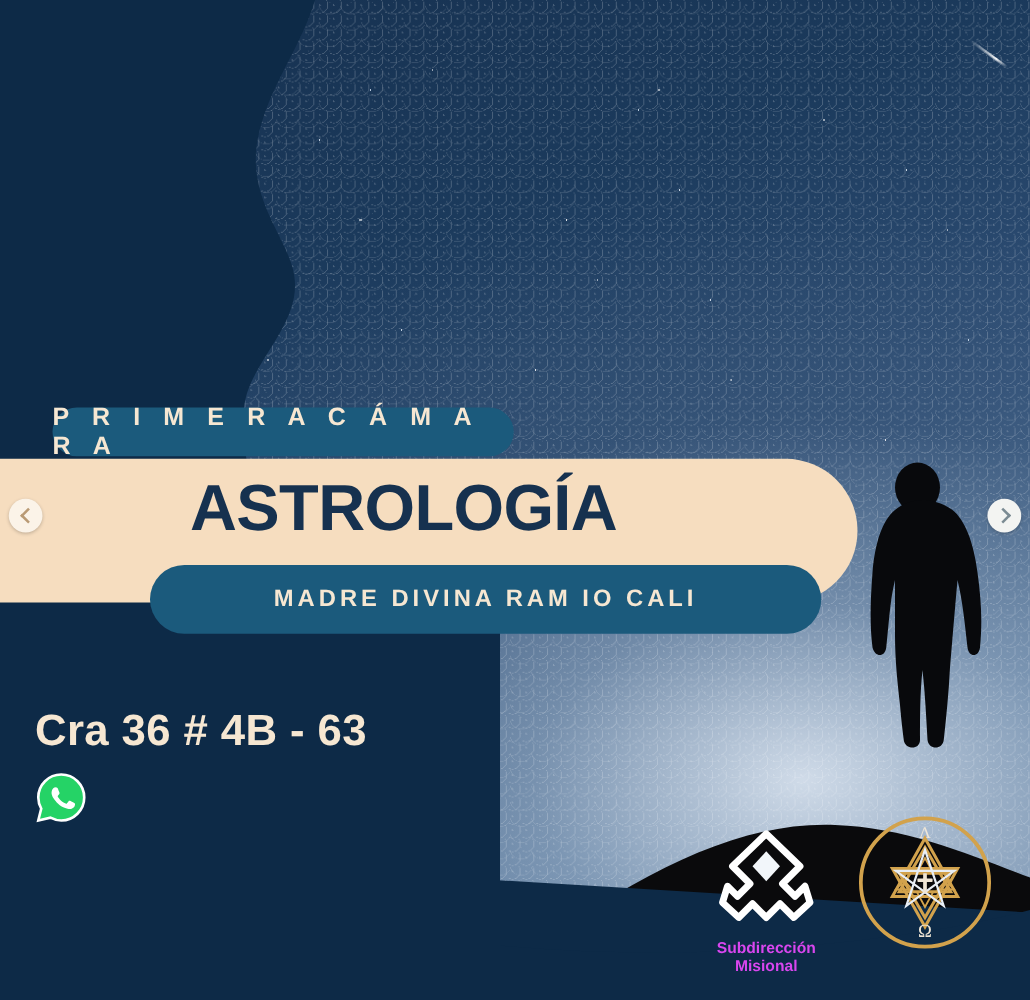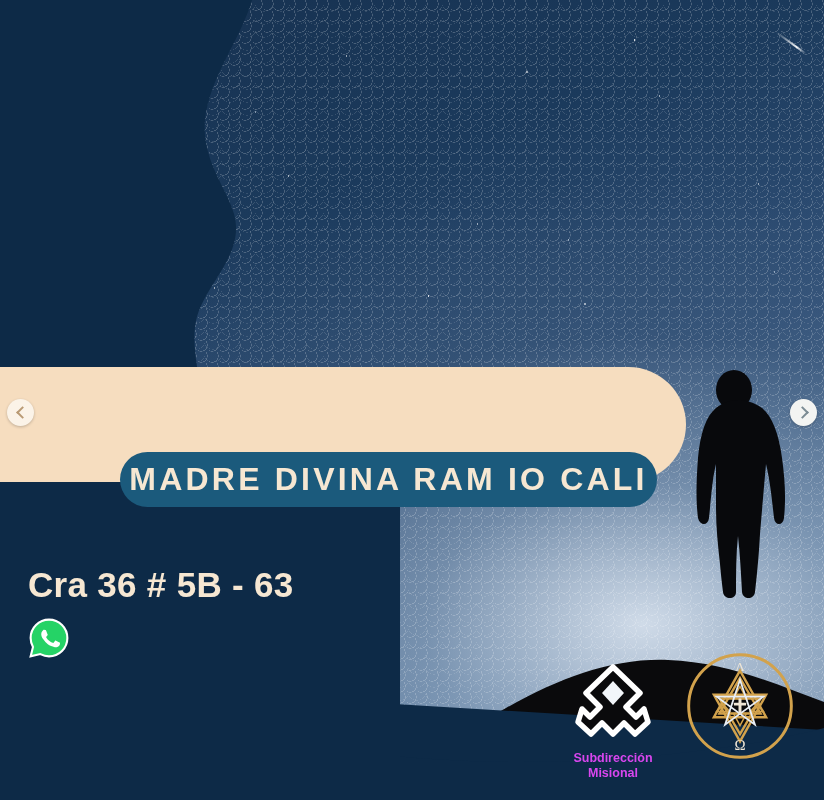--- a/index.html
+++ b/index.html
@@ -108,21 +108,21 @@
     display:flex; align-items:center; justify-content:center;
     color:#f6e7d2;
     border-radius:60px;
   }
   #badge-primera {
     left:42px; top:326px; width:369px; height:39px;
     font-size:20px; font-weight:700; letter-spacing:6.5px;
   }
   #badge-madre {
     left:120px; top:452px; width:537px; height:55px;
-    font-size:32px; font-weight:700; letter-spacing:3.2px;
+    font-size:19px; font-weight:700; letter-spacing:3.2px;
   }
 
   #headline {
     position:absolute; left:152px; top:379px;
     width:320px; height:56px;
     font-size:52px; font-weight:800; letter-spacing:-0.5px;
     color:#16314f;
     line-height:56px;
   }
 
@@ -193,26 +193,28 @@
              C71,206 73,186 74,166 C76,142 78,118 80,96
              C84,112 86,132 88,150 C89,158 97,158 98,150
              C100,130 99,112 96,90 C93,66 86,48 76,40
              C68,34 58,32 52,32 C44,32 36,35 30,40 Z" fill="#08090c"></path>
   </svg>
 
   <div class="bottom-navy-left"></div>
 
   <div class="cream-pill"></div>
 
-
+  <div class="badge" id="badge-primera">P R I M E R A   C Á M A R A</div>
+
+  <div id="headline">ASTROLOGÍA</div>
 
   <div class="badge" id="badge-madre">MADRE DIVINA RAM IO CALI</div>
 
   <div class="info">
-    <div class="addr1">Cra 36 # 5B - 63</div>
+    <div class="addr1">Cra 36 # 4B - 63</div>
 
     <div class="phone-row">
       <svg class="wa-icon" viewBox="0 0 48 48">
         <path d="M24,3 C12.4,3 3,12.4 3,24 c0,3.7 1,7.2 2.7,10.2 L3,45 l11.1,-2.6
                  C17,43.9 20.4,45 24,45 c11.6,0 21,-9.4 21,-21 S35.6,3 24,3 Z" fill="#25d366" stroke="#ffffff" stroke-width="2.4"></path>
         <path d="M17.6,14.4 c-0.5,0 -1.3,0.2 -2,0.9 c-0.7,0.7 -2.6,2.5 -2.6,6.1
                  c0,3.6 2.6,7.1 3,7.6 c0.4,0.5 5.1,8.2 12.6,11.1
                  c6.2,2.4 7.5,1.9 8.8,1.8 c1.3,-0.1 4.3,-1.8 4.9,-3.5
                  c0.6,-1.7 0.6,-3.2 0.4,-3.5 c-0.2,-0.3 -0.7,-0.5 -1.4,-0.9
                  c-0.7,-0.4 -4.3,-2.1 -5,-2.4 c-0.7,-0.2 -1.1,-0.4 -1.6,0.4

